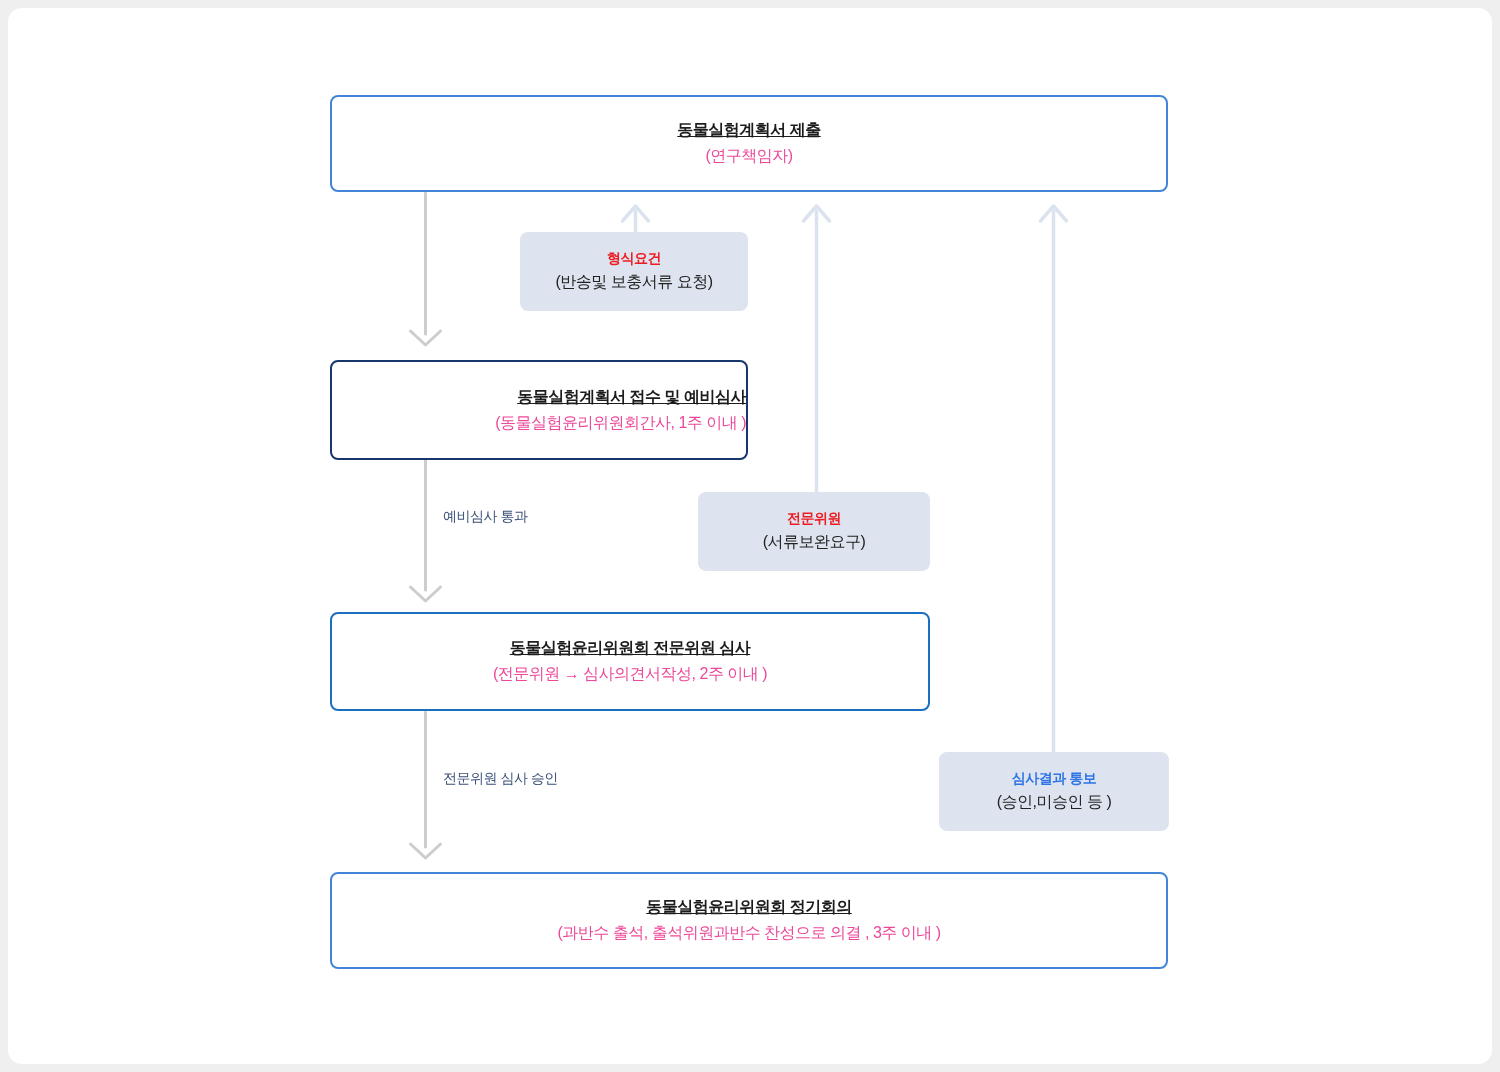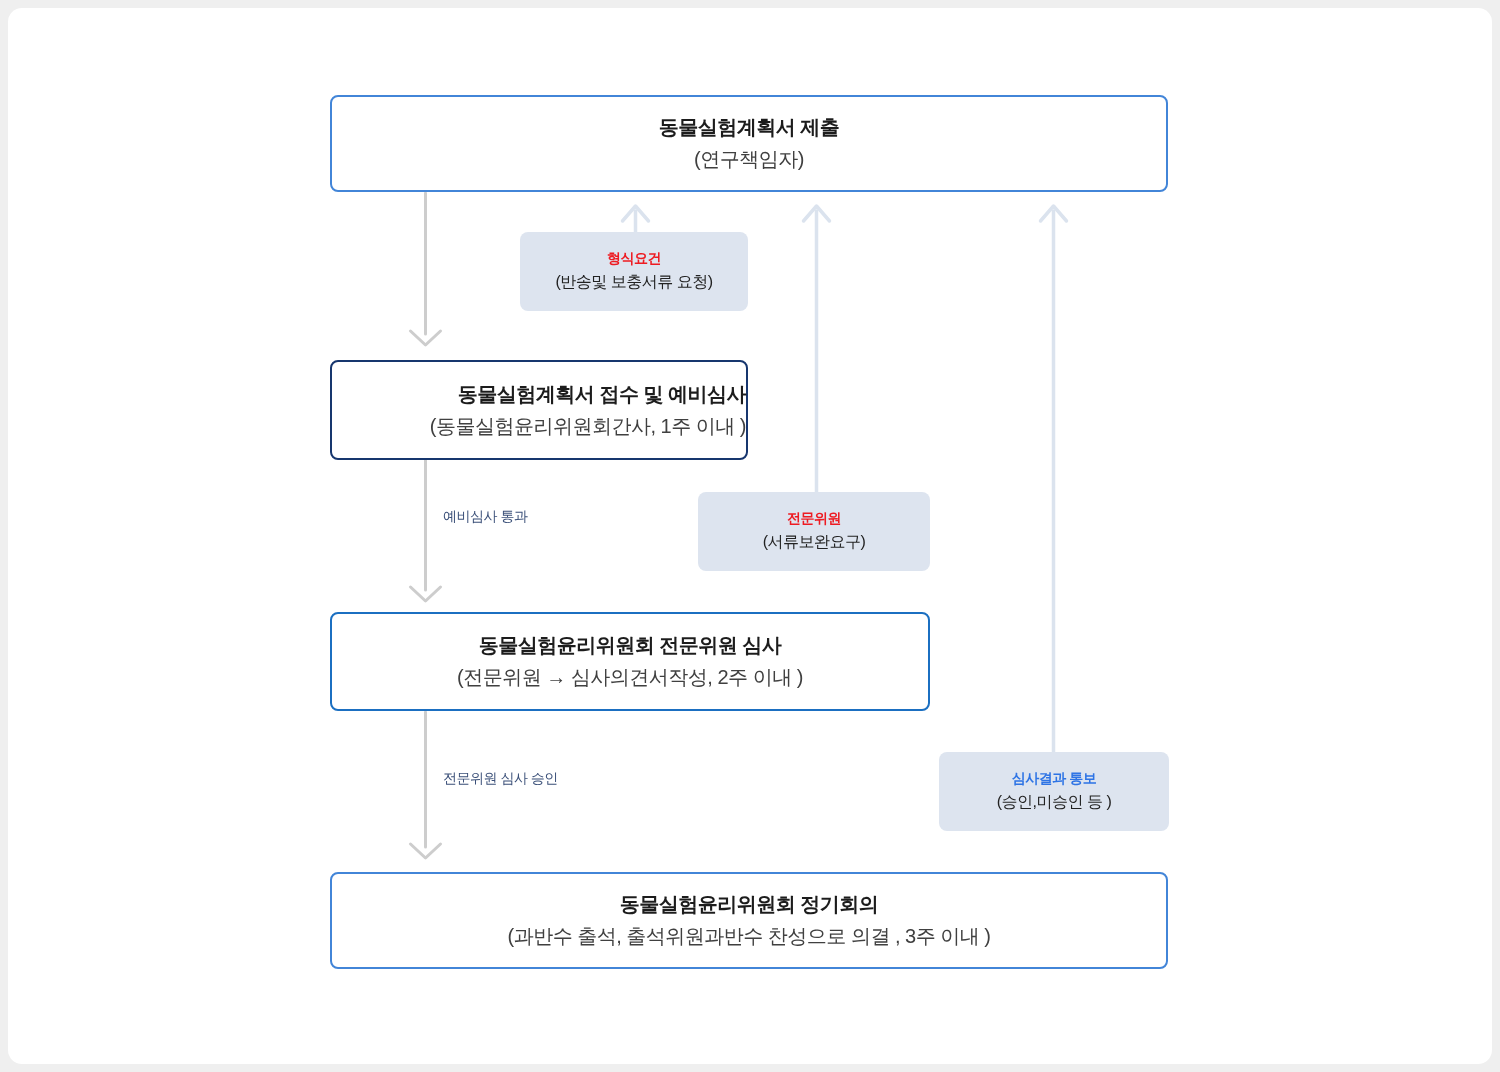--- a/index.html
+++ b/index.html
@@ -32,28 +32,29 @@
     border-radius: 8px;
     display: flex;
     flex-direction: column;
     align-items: center;
     justify-content: center;
     gap: 5px;
     text-align: center;
     box-sizing: border-box;
   }
   .flow-box .box-title {
-    font-size: 20px;
+    font-size: 16px;
     font-weight: bold;
     color: #1c1c1c;
     letter-spacing: -0.5px;
+    text-decoration: underline;
   }
   .flow-box .box-sub {
-    font-size: 20px;
-    color: #404040;
+    font-size: 16px;
+    color: #ec4899;
     letter-spacing: -0.5px;
   }
   .border-blue   { border: 2px solid #4285d8; }
   .border-navy   { border: 2px solid #17366e; }
   .border-mblue  { border: 2px solid #1b6fc1; }
 
   .callout {
     position: absolute;
     background: #dde4ef;
     border-radius: 8px;

